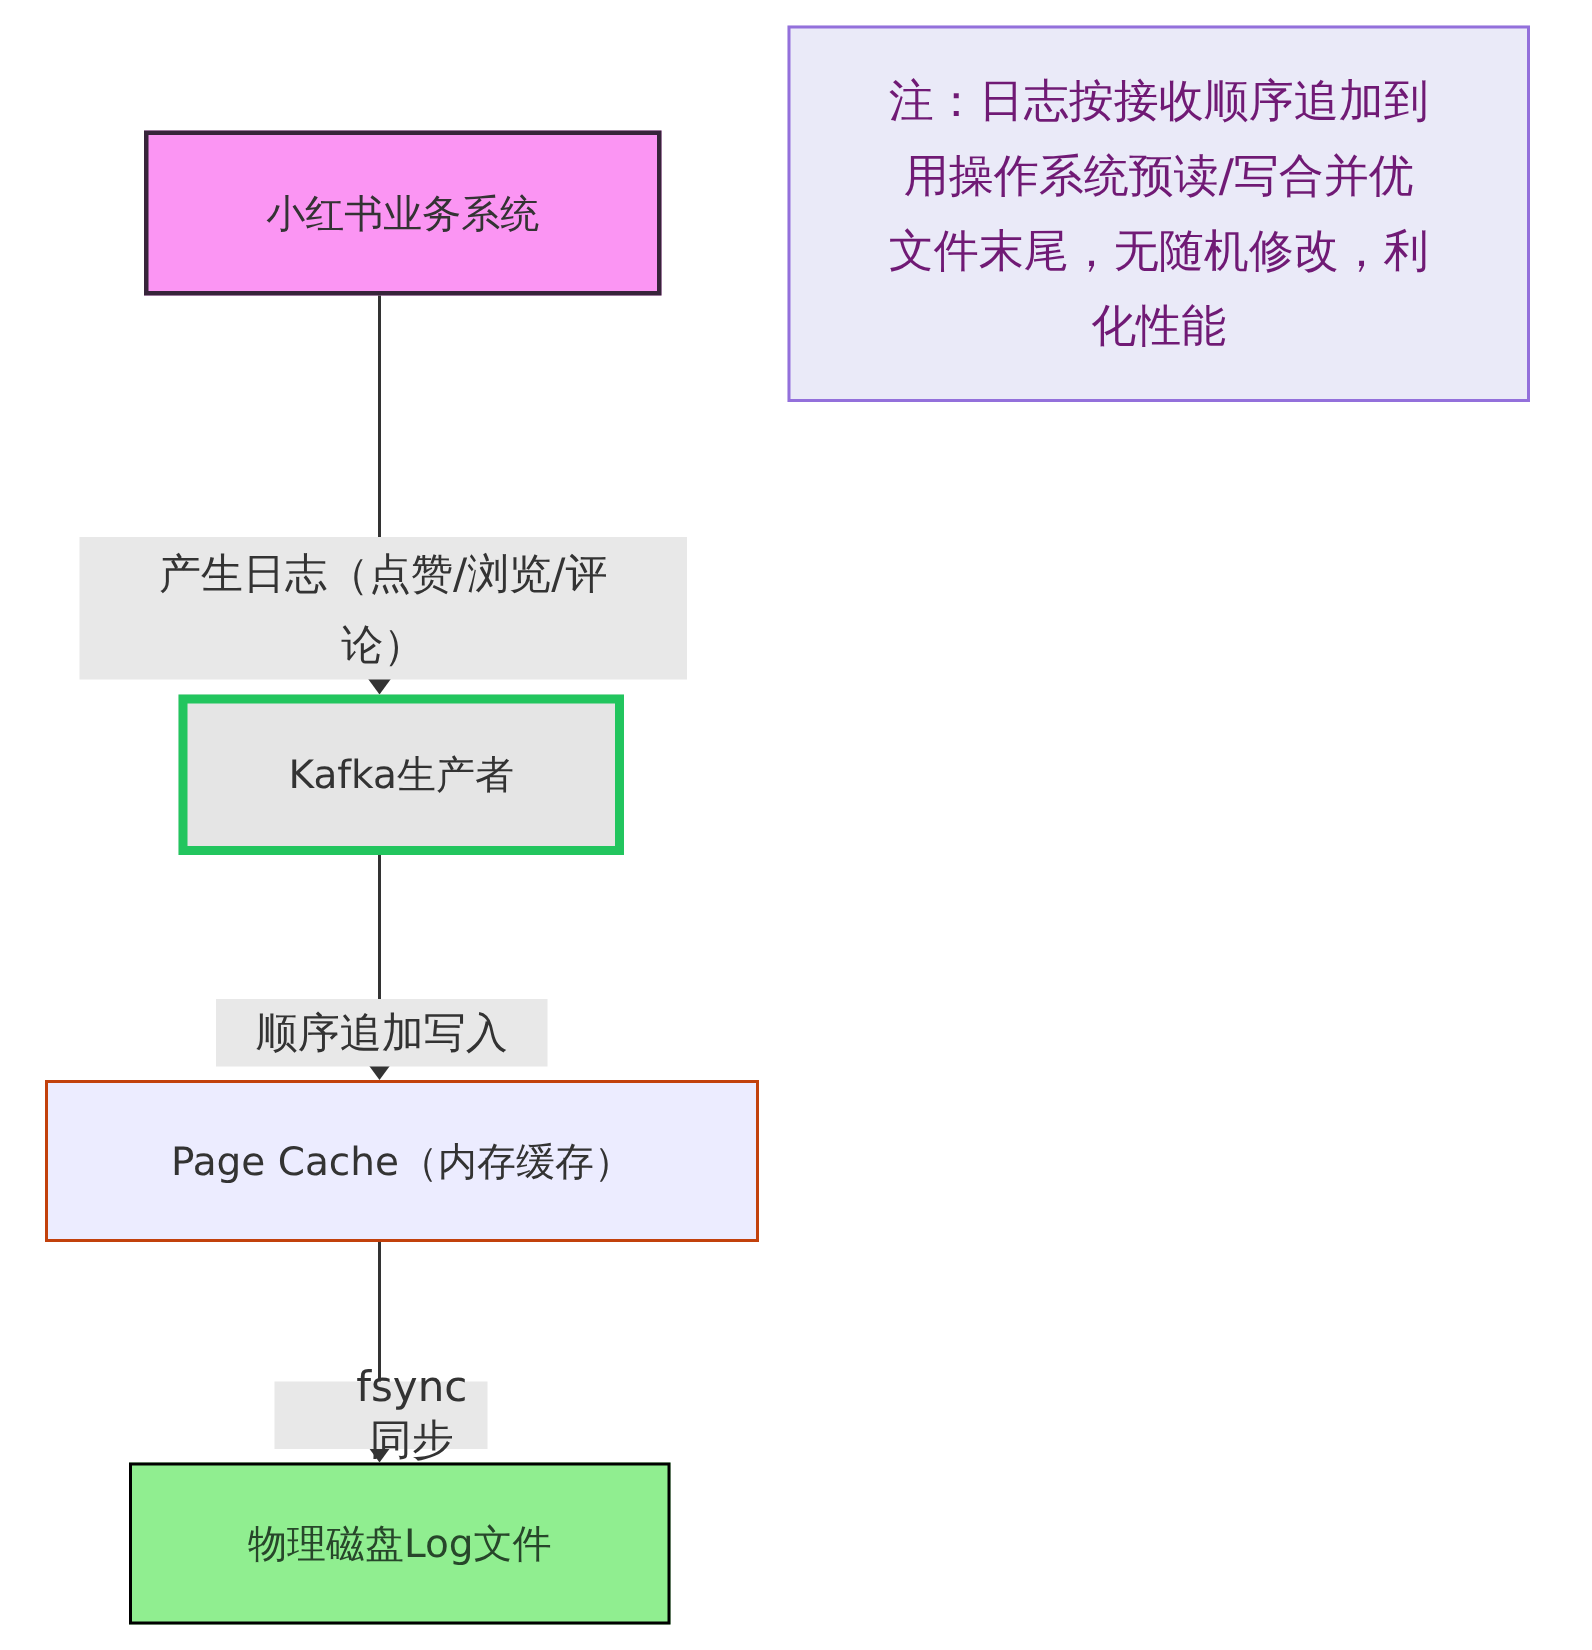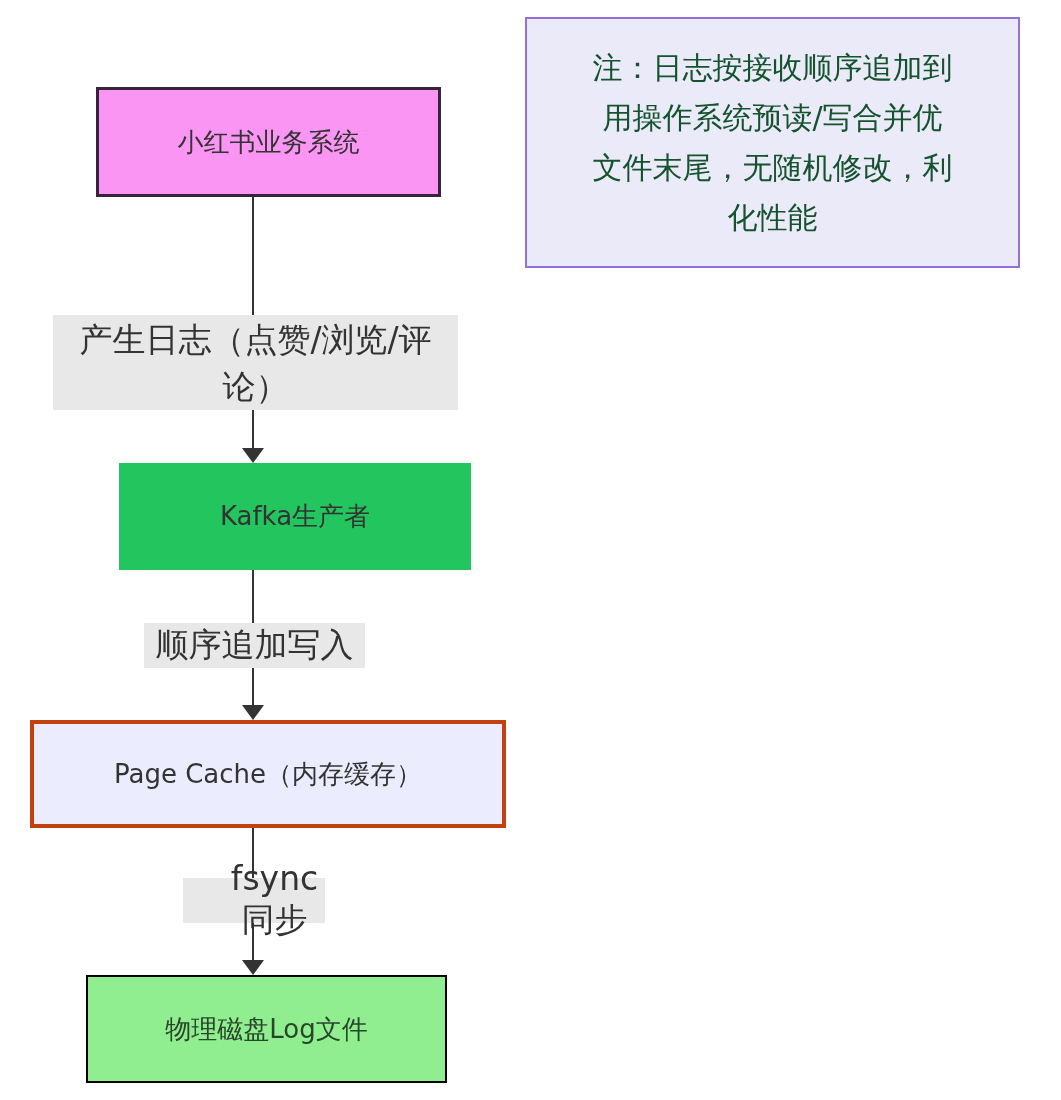--- a/index.html
+++ b/index.html
@@ -25,49 +25,49 @@
     font-size: 26px;
     color: #333333;
     margin-left: 14px;
   }
   .node-business {
     left: 82px; top: 87px; width: 345px; height: 110px;
     background: #fb95f3;
     border: 3px solid #37243a;
   }
   .node-kafka {
-    left: 105px; top: 463px; width: 352px; height: 107px;
-    background: #22c55e;
-    border: 3px solid #22c55e;
+    left: 105px; top: 463px; width: 297px; height: 107px;
+    background: #e5e5e5;
+    border: 6px solid #22c55e;
   }
   .node-pagecache {
     left: 16px; top: 720px; width: 476px; height: 108px;
     background: #ececff;
-    border: 4px solid #c2410c;
+    border: 2px solid #c2410c;
   }
   .node-disk {
     left: 72px; top: 975px; width: 361px; height: 108px;
     background: #90ee90;
     border: 2px solid #000000;
     color: #27462a;
   }
   .note-box {
     position: absolute;
     left: 525px; top: 17px; width: 495px; height: 251px;
     box-sizing: border-box;
     background: #eaeaf8;
     border: 2px solid #9370db;
     display: flex;
     flex-direction: column;
     align-items: center;
     justify-content: center;
     text-align: center;
     font-size: 30px;
     line-height: 50px;
-    color: #14532d;
+    color: #701a75;
   }
   .edge-line {
     position: absolute;
     left: 252px;
     width: 2px;
     background: #333333;
   }
   .arrowhead {
     position: absolute;
     left: 242px;
@@ -79,21 +79,22 @@
   .edge-label {
     position: absolute;
     box-sizing: border-box;
     background: #e8e8e8;
     color: #333333;
     display: flex;
     flex-direction: column;
     align-items: center;
     justify-content: center;
     text-align: center;
-    font-size: 33px;
+    font-size: 28px;
+    margin-top: 43px;
   }
   .edge-label-produce {
     left: 53px; top: 315px; width: 405px; height: 95px;
     line-height: 47px;
   }
   .edge-label-append {
     left: 144px; top: 623px; width: 221px; height: 45px;
   }
   .edge-label-fsync {
     left: 183px; top: 878px; width: 142px; height: 45px; padding-left: 41px;

